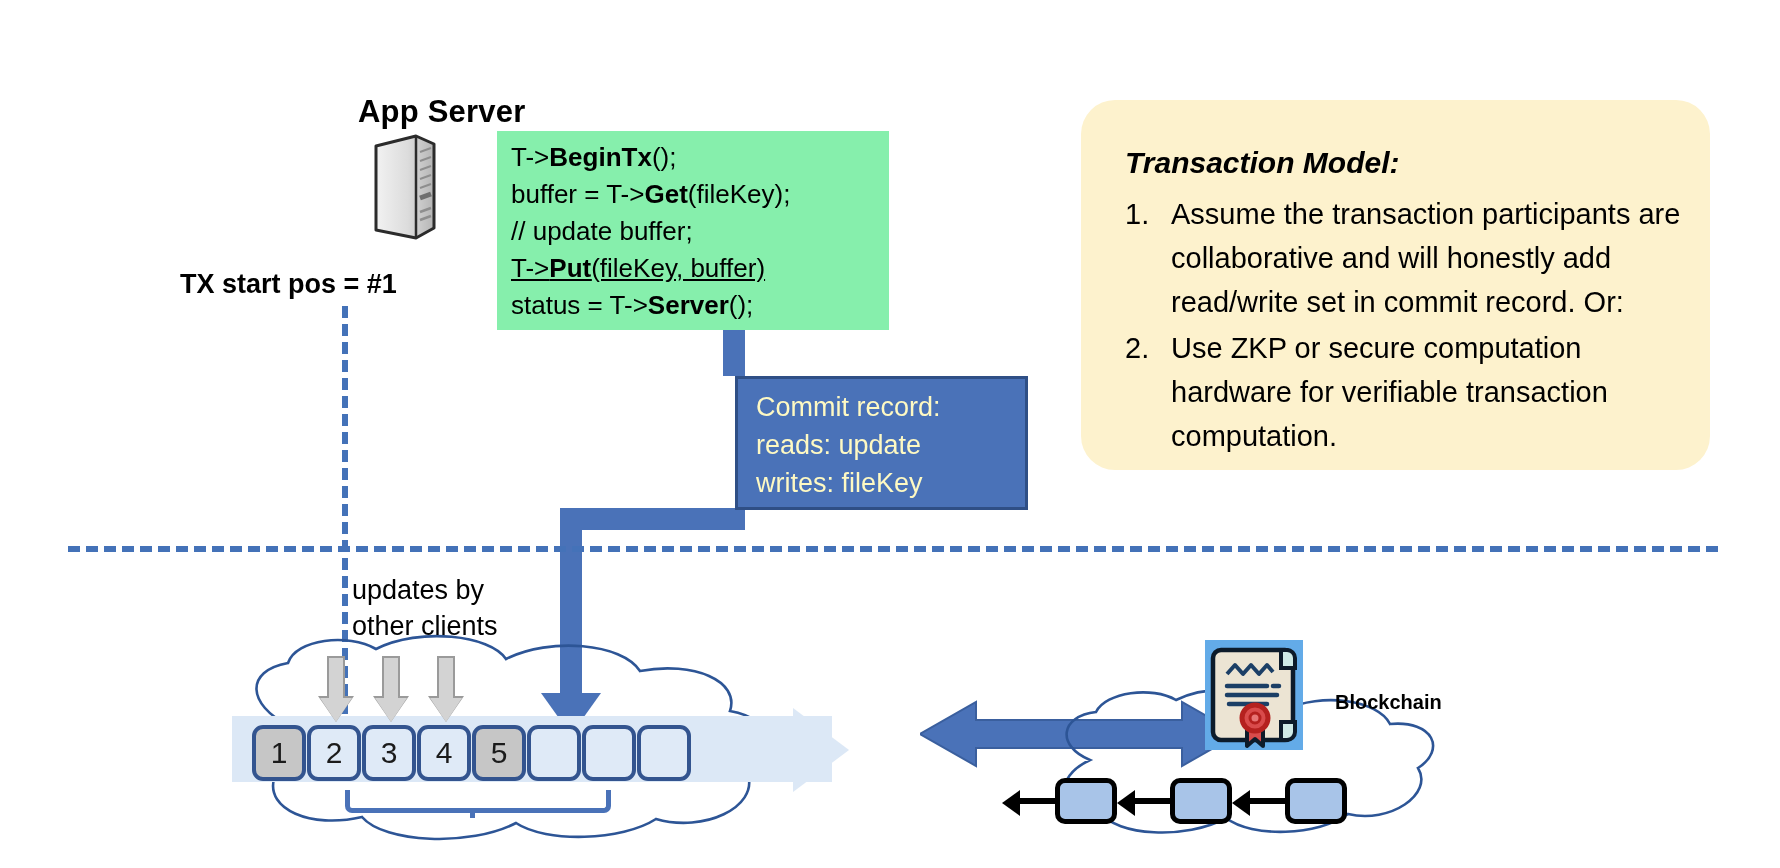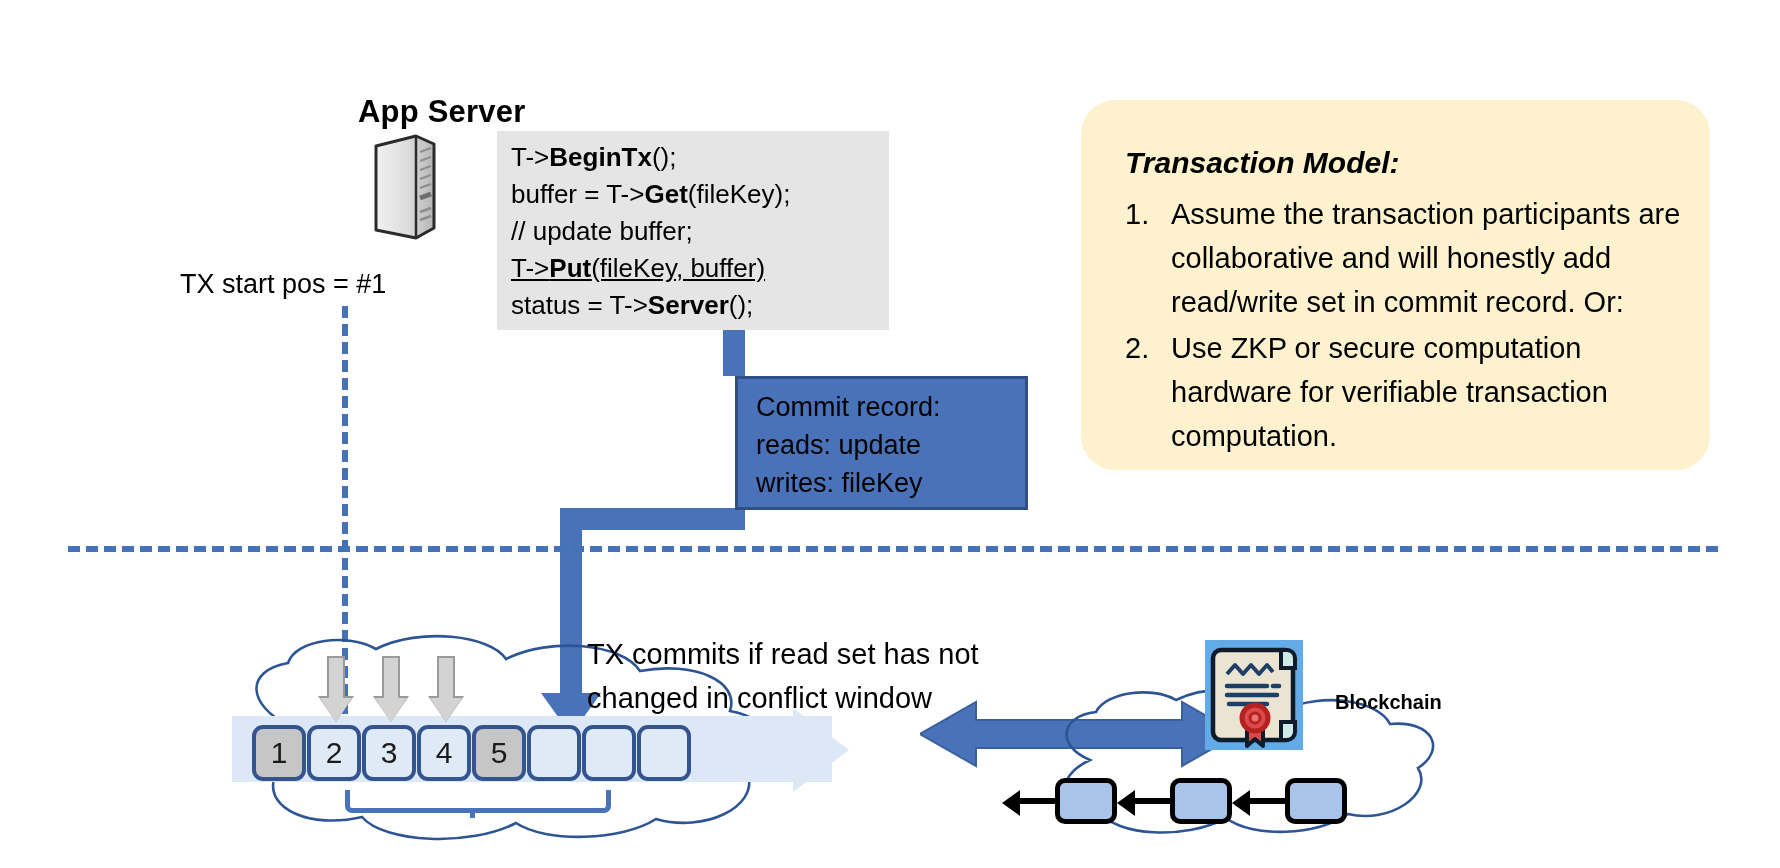--- a/index.html
+++ b/index.html
@@ -3,45 +3,45 @@
 <meta charset="utf-8">
 <style>
   html,body{margin:0;padding:0;background:#ffffff;}
   body{width:1780px;height:868px;position:relative;overflow:hidden;
        font-family:"Liberation Sans","DejaVu Sans",sans-serif;color:#000;}
   #stage{position:absolute;inset:0;width:1780px;height:868px;margin-top:48px;}
   .abs{position:absolute;}
 
   
   .app-server-title{left:358px;top:46px;font-size:31px;font-weight:bold;letter-spacing:.2px;}
-  .code-box{left:497px;top:83px;width:392px;height:199px;background:#e5e5e5;}
+  .code-box{left:497px;top:83px;width:392px;height:199px;background:#86efac;}
   .code-line{position:absolute;left:14px;font-size:26px;line-height:32px;white-space:nowrap;}
   .code-line b{font-weight:bold;}
-  .tx-start{left:180px;top:221px;font-size:27px;white-space:nowrap;}
+  .tx-start{left:180px;top:221px;font-size:27px;white-space:nowrap;font-weight:bold;}
 
   
   .vdash{left:342px;top:258px;width:0;height:462px;
          border-left:6px dashed #4472b8;}
 
   
   .hdash{left:68px;top:498px;width:1650px;height:0;
          border-top:6px dashed #4472b8;}
 
   
   .tm-box{left:1081px;top:52px;width:629px;height:370px;background:#fdf2cd;
           border-radius:34px;}
   .tm-title{position:absolute;left:44px;top:46px;font-size:30px;font-style:italic;font-weight:bold;}
   .tm-list{position:absolute;left:44px;top:92px;width:560px;margin:0;padding:0;list-style:none;}
   .tm-item{display:flex;font-size:29px;line-height:44px;margin:0;}
   .tm-num{width:46px;flex:0 0 46px;}
   .tm-txt{flex:1;}
 
   
   .commit-box{left:735px;top:328px;width:293px;height:134px;background:#4a72b8;
-              border:3px solid #2f4f86;box-sizing:border-box;color:#000000;}
+              border:3px solid #2f4f86;box-sizing:border-box;color:#fef9c3;}
   .commit-line{position:absolute;left:18px;font-size:27px;line-height:36px;white-space:nowrap;}
 
   
   .elbow-v1{left:723px;top:282px;width:22px;height:46px;background:#4a72b8;}
   .elbow-h{left:560px;top:460px;width:185px;height:22px;background:#4a72b8;}
   .elbow-v2{left:560px;top:460px;width:22px;height:200px;background:#4a72b8;}
   .elbow-head{left:541px;top:645px;width:0;height:0;
               border-left:30px solid transparent;border-right:30px solid transparent;
               border-top:42px solid #4a72b8;}
 
@@ -226,23 +226,23 @@
     <div class="head-o"></div>
       <div class="head" style="top:42px;border-top-width:24px;border-left-width:16px;border-right-width:16px;left:2px;"></div>
     <div class="shaft"></div>
   </div>
   <div class="abs garrow" style="left:428px;">
     <div class="head-o"></div>
       <div class="head" style="top:42px;border-top-width:24px;border-left-width:16px;border-right-width:16px;left:2px;"></div>
     <div class="shaft"></div>
   </div>
 
-  <div class="abs commits-lbl">
-    <div>TX commits if read set has not</div>
-    <div>changed in conflict window</div>
+  <div class="abs updates-lbl">
+    <div>updates by</div>
+    <div>other clients</div>
   </div>
 
   <div class="abs cw-bracket"></div>
   <div class="abs cw-tick"></div>
 
   <div class="abs dbl">
     <svg width="318" height="72" viewBox="0 0 318 72">
       <path d="M0 36 L56 4 L56 22 L262 22 L262 4 L318 36 L262 68 L262 50 L56 50 L56 68 Z" fill="#4a72b8" stroke="#3a5f9e" stroke-width="2"></path>
     </svg>
   </div>

